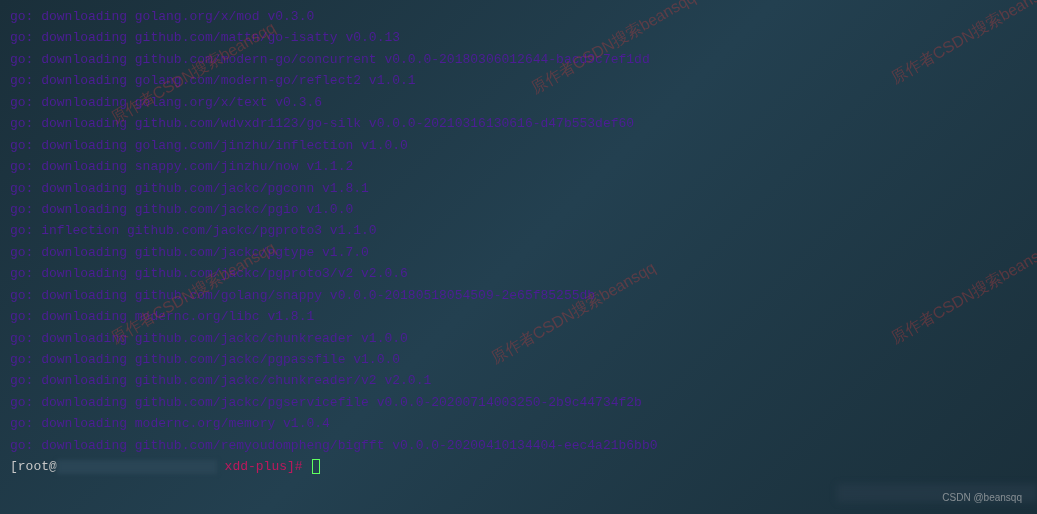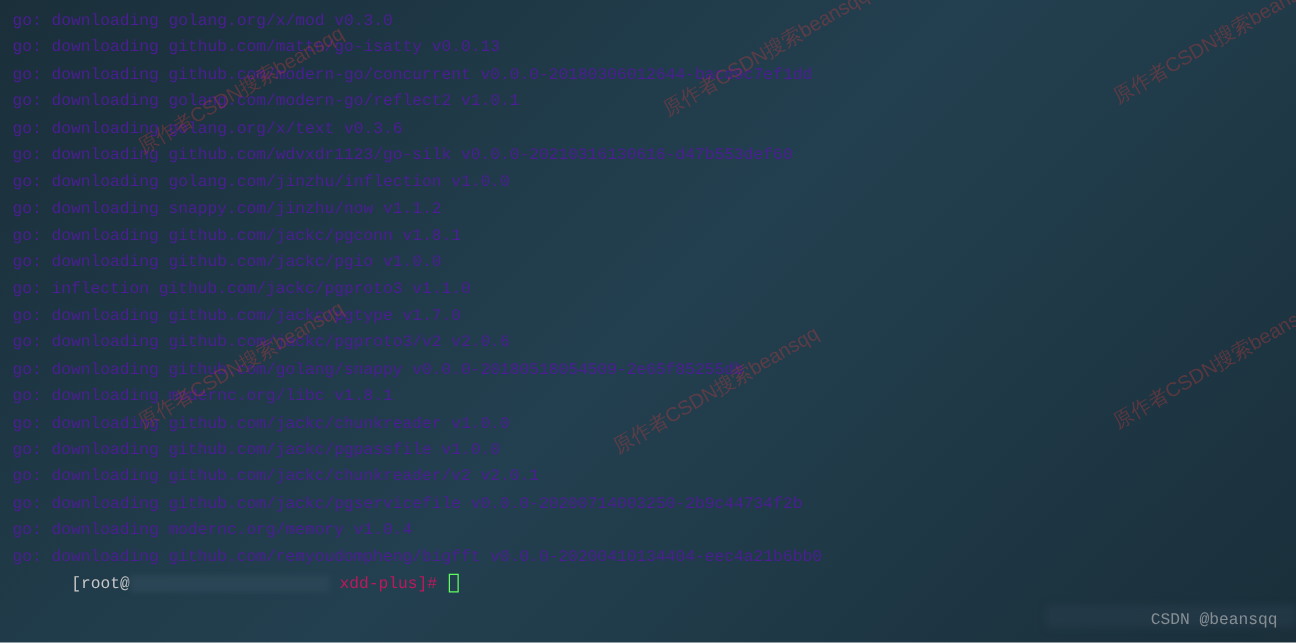--- a/index.html
+++ b/index.html
@@ -22,21 +22,20 @@
     .terminal-line {
       white-space: pre;
       color: #4c1d95;
     }
     .prompt-line {
       white-space: pre;
       color: #c8c8c8;
     }
     .prompt-user {
       color: #c8c8c8;
-      margin-left: 47px;
     }
     .prompt-host-hidden {
       background: #2a4555;
       color: transparent;
       display: inline-block;
       width: 160px;
       height: 14px;
       vertical-align: middle;
       filter: blur(2px);
     }
@@ -64,22 +63,22 @@
     .wm2 { top: 30px; left: 520px; }
     .wm3 { top: 20px; right: -30px; }
     .wm4 { top: 280px; left: 100px; }
     .wm5 { top: 300px; left: 480px; }
     .wm6 { top: 280px; right: -30px; }
     .csdn-watermark {
       position: absolute;
       bottom: 8px;
       right: 15px;
       color: rgba(200, 200, 200, 0.6);
-      font-size: 13px;
-      font-family: Liberation Mono, monospace;
+      font-size: 10px;
+      font-family: Liberation Sans, sans-serif;
       text-align: center;
     }
     .blur-right {
       position: absolute;
       right: 0;
       bottom: 12px;
       width: 200px;
       height: 18px;
       background: rgba(40,60,75,0.6);
       filter: blur(3px);

